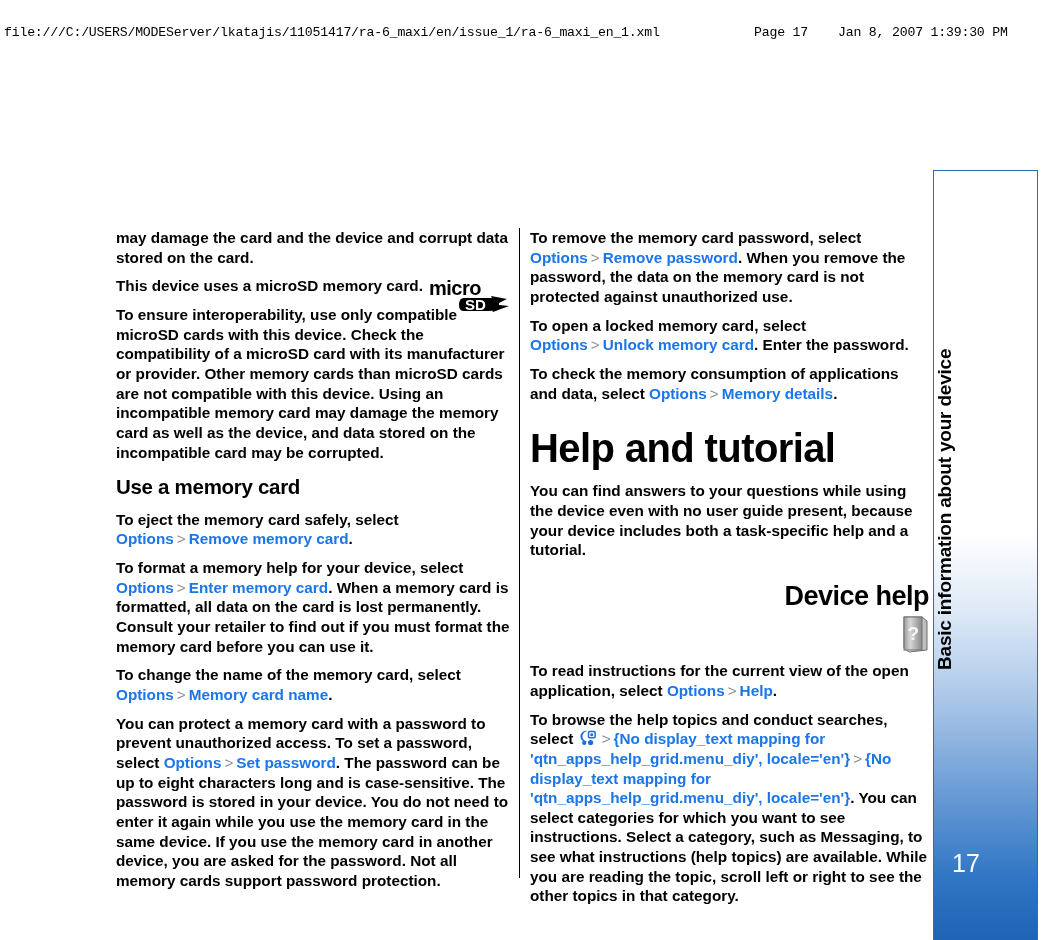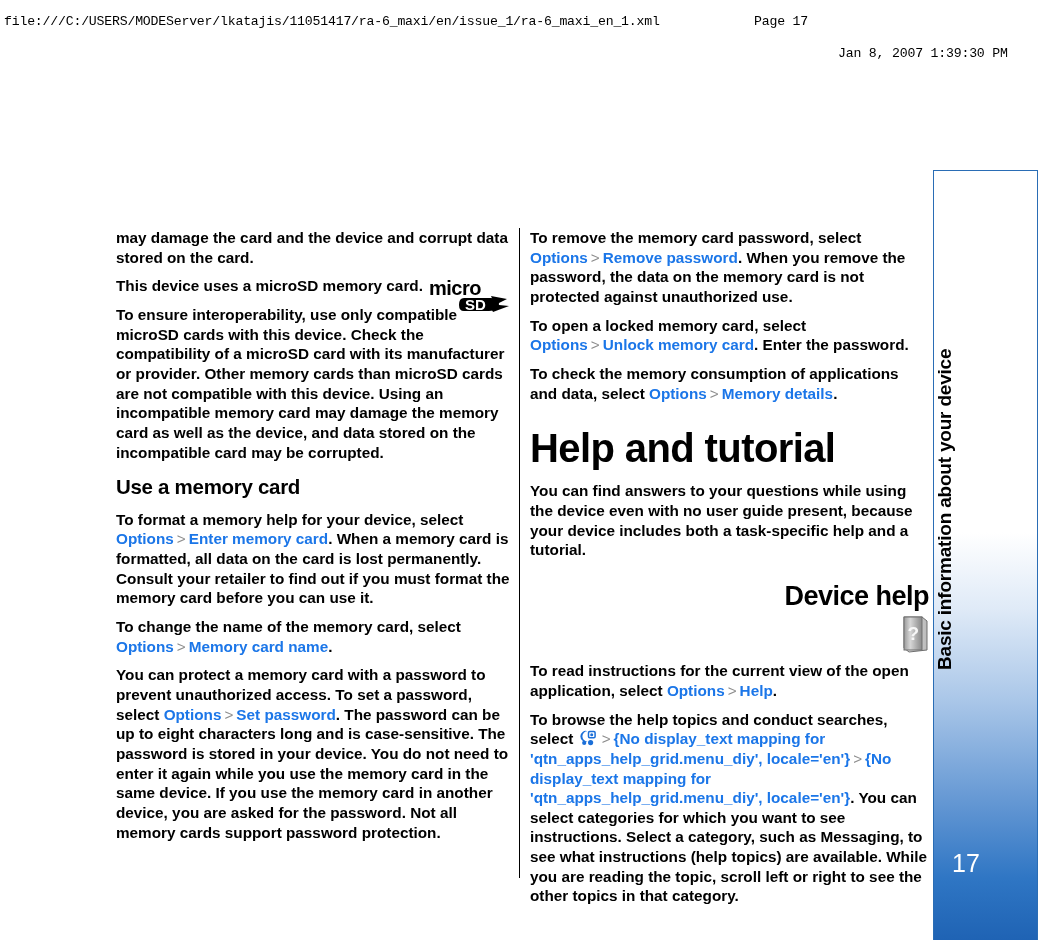--- a/index.html
+++ b/index.html
@@ -11,33 +11,33 @@
     width: 1041px;
     height: 940px;
     position: relative;
     font-family: "Liberation Sans", sans-serif;
     overflow: hidden;
   }
 
   
   #print-header {
     position: absolute;
-    top: 14px;
+    top: 25px;
     left: 0;
     width: 833px;
     height: 20px;
     font-family: "Liberation Mono", "DejaVu Sans Mono", monospace;
     font-size: 13.2px;
     color: #000;
     white-space: nowrap;
     letter-spacing: -0.2px;
   }
   #print-header .hdr-url { position: absolute; left: 4px; top: 0; }
   #print-header .hdr-page { position: absolute; left: 754px; top: 0; }
-  #print-header .hdr-date { position: absolute; left: 838px; top: 0; margin-top: 32px; }
+  #print-header .hdr-date { position: absolute; left: 838px; top: 0; }
 
   
   #page-body {
     position: absolute;
     left: 0;
     top: 0;
     width: 1041px;
     height: 940px;
   }
   .col {
@@ -185,20 +185,21 @@
   <div class="col" id="col-left">
 
     <p class="para">may damage the card and the device and corrupt data stored on the card.</p>
 
     <p class="para">This device uses a microSD memory card.</p>
 
     <p class="para">To ensure interoperability, use only compatible microSD cards with this device. Check the compatibility of a microSD card with its manufacturer or provider. Other memory cards than microSD cards are not compatible with this device. Using an incompatible memory card may damage the memory card as well as the device, and data stored on the incompatible card may be corrupted.</p>
 
     <h2 class="heading">Use a memory card</h2>
 
+    <p class="para"><span>To eject the memory card safely, select </span><span class="lnk">Options</span><span class="arrow">&gt;</span><span class="lnk">Remove memory card</span><span>.</span></p>
 
     <p class="para"><span>To format a memory help for your device, select </span><span class="lnk">Options</span><span class="arrow">&gt;</span><span class="lnk">Enter memory card</span><span>. When a memory card is formatted, all data on the card is lost permanently. Consult your retailer to find out if you must format the memory card before you can use it.</span></p>
 
     <p class="para"><span>To change the name of the memory card, select </span><span class="lnk">Options</span><span class="arrow">&gt;</span><span class="lnk">Memory card name</span><span>.</span></p>
 
     <p class="para"><span>You can protect a memory card with a password to prevent unauthorized access. To set a password, select </span><span class="lnk">Options</span><span class="arrow">&gt;</span><span class="lnk">Set password</span><span>. The password can be up to eight characters long and is case-sensitive. The password is stored in your device. You do not need to enter it again while you use the memory card in the same device. If you use the memory card in another device, you are asked for the password. Not all memory cards support password protection.</span></p>
 
   </div>
 
   <div id="microsd-logo">

